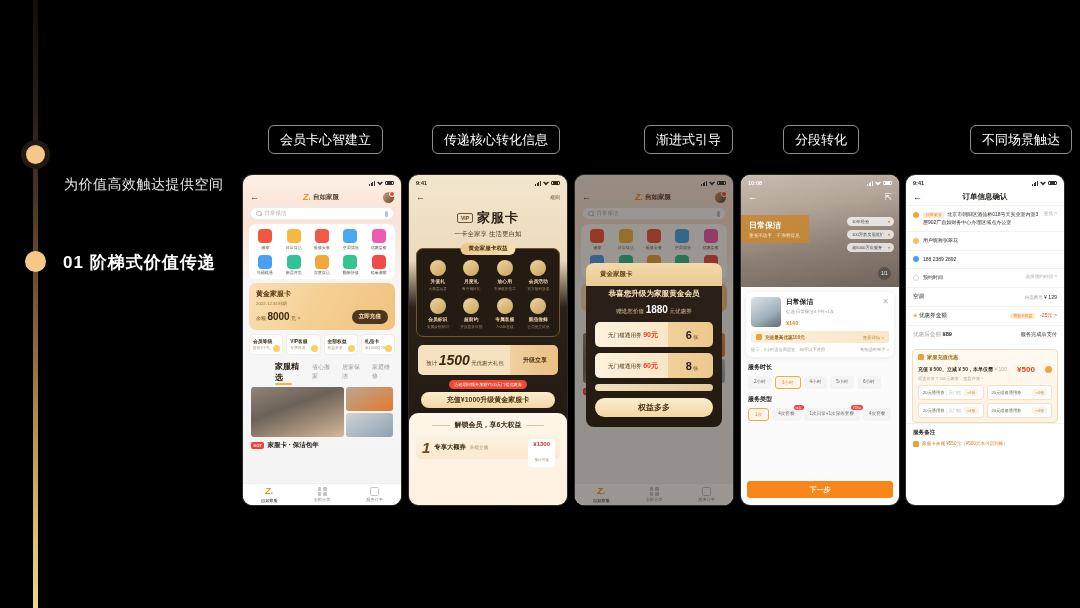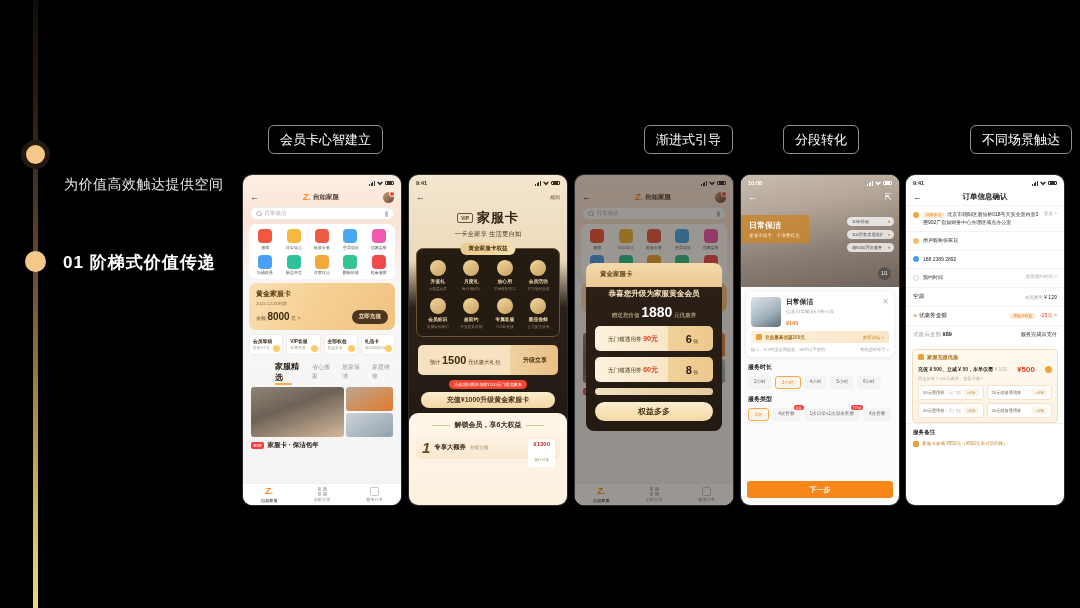--- a/index.html
+++ b/index.html
@@ -162,21 +162,21 @@
   .ben-grid { display:grid; grid-template-columns:repeat(4,1fr); row-gap:7px; }
   .ben-cell { display:flex; flex-direction:column; align-items:center; gap:2px; }
   .ben-circ { width:16px;height:16px;border-radius:50%;
     background:linear-gradient(145deg,#f1d49c,#c9a361); position:relative; }
   .ben-t { font-size:4.8px; font-weight:bold; color:#f0d9a9; }
   .ben-s { font-size:3.7px; color:#a0896a; }
   .p2-gift { margin:8px 9px 0 9px; height:30px; border-radius:5px; display:flex;
     background:linear-gradient(90deg,#f6e2c0 0%,#f6e2c0 66%,#efd0a0 66%,#e9c084 100%);
     align-items:center; }
   .gift-l { flex:1; text-align:center; font-size:5.4px; color:#5a3f1c; }
-  .gift-l b { font-size:11px; color:#3c2a10; }
+  .gift-l b { font-size:14px; color:#3c2a10;font-style:italic; }
   .gift-r { width:46px; text-align:center; font-size:6px; font-weight:bold; color:#4a3415; }
   .p2-tag { margin:5px auto 0 auto; width:max-content; background:#f4452f; color:#fff;
     font-size:4.2px; padding:2px 5px; border-radius:6px; }
   .p2-cta { margin:3px 12px 0 12px; height:16px; border-radius:8px;
     background:linear-gradient(180deg,#fbeccd,#f3d7a6); display:flex; align-items:center;
     justify-content:center; font-size:7px; font-weight:bold; color:#4d3615; }
   .p2-white { position:absolute; left:0; right:0; bottom:0; height:92px;
     background:linear-gradient(180deg,#fff6e9,#fdf0df); border-radius:9px 9px 0 0;
     padding-top:7px; }
   .p2-div { display:flex; align-items:center; justify-content:center; gap:5px; }
@@ -202,21 +202,21 @@
 
   
   .dim { position:absolute; inset:0; background:rgba(30,22,14,.45); }
   .modal { position:absolute; left:11px; right:11px; top:88px; border-radius:8px;
     background:linear-gradient(180deg,#f3d9ab 0%,#ecca92 14%, #2a2017 14%, #231a12 100%);
     padding:26px 9px 10px 9px; }
   .m-cap { position:absolute; top:7px; left:14px; font-size:6.5px; font-weight:bold;
     color:#5a3d14; }
   .m-t { text-align:center; font-size:7.6px; font-weight:bold; color:#f6e3bd; }
   .m-s { text-align:center; font-size:5.6px; color:#d8c39a; margin-top:5px; }
-  .m-s b { font-size:14px; color:#fff; }
+  .m-s b { font-size:10px; color:#fff; }
   .m-row { margin-top:6px; height:25px; border-radius:5px;
     background:linear-gradient(90deg,#fdf2df 0%,#f8e6c6 62%,#f0d09a 62%,#edc88d 100%);
     display:flex; align-items:center; }
   .m-row-l { flex:1; text-align:center; font-size:5.6px; color:#4a3414; }
   .m-row-l b { color:#e8401f; font-size:7px; }
   .m-row-r { width:42px; text-align:center; font-size:5px; color:#4a3414; }
   .m-row-r b { font-size:11px; color:#2c2018; }
   .m-bar { margin-top:6px; height:7px; border-radius:4px;
     background:linear-gradient(90deg,#f2dfbc,#e3cb9d); }
   .m-cta { margin-top:7px; height:19px; border-radius:10px;
@@ -324,20 +324,21 @@
 <div class="stage">
 
   <div class="timeline-line"></div>
   <div class="dot-ring"></div>
   <div class="dot-solid"></div>
 
   <div class="stage-sub">为价值高效触达提供空间</div>
   <div class="step-title">01 阶梯式价值传递</div>
 
   <div class="chip" style="left:268px">会员卡心智建立</div>
+  <div class="chip" style="left:432px">传递核心转化信息</div>
   <div class="chip" style="left:644px">渐进式引导</div>
   <div class="chip" style="left:783px">分段转化</div>
   <div class="chip" style="left:970px">不同场景触达</div>
 
   <div class="phone" style="left:243px; background:linear-gradient(180deg,#fdeee2 0%,#fbe3d6 14%,#f7f7f7 34%,#f4f4f4 100%);">
     <div class="statusbar">
       <span></span>
       <span class="sb-icons">
         <span class="bars">
             <i></i>

